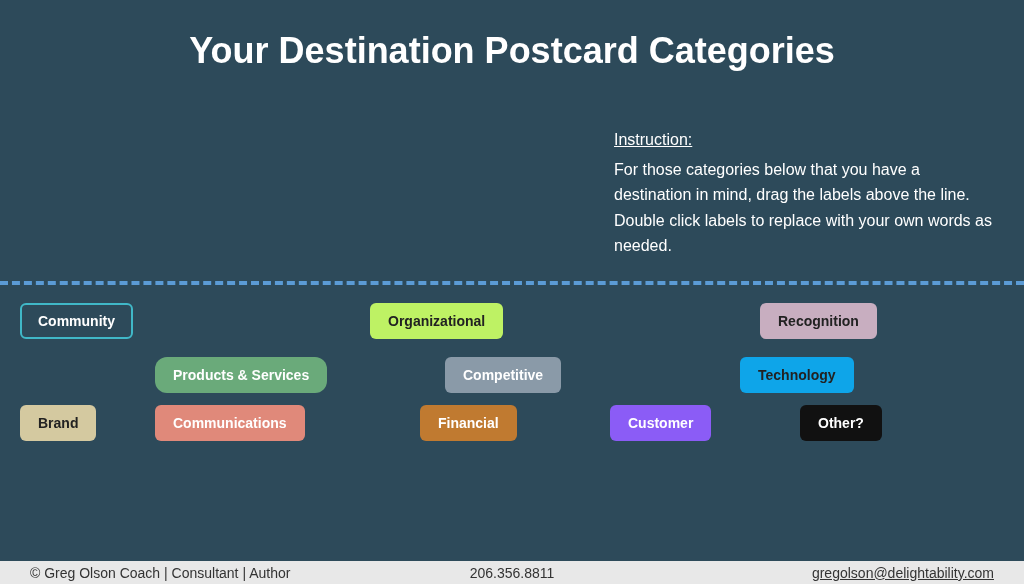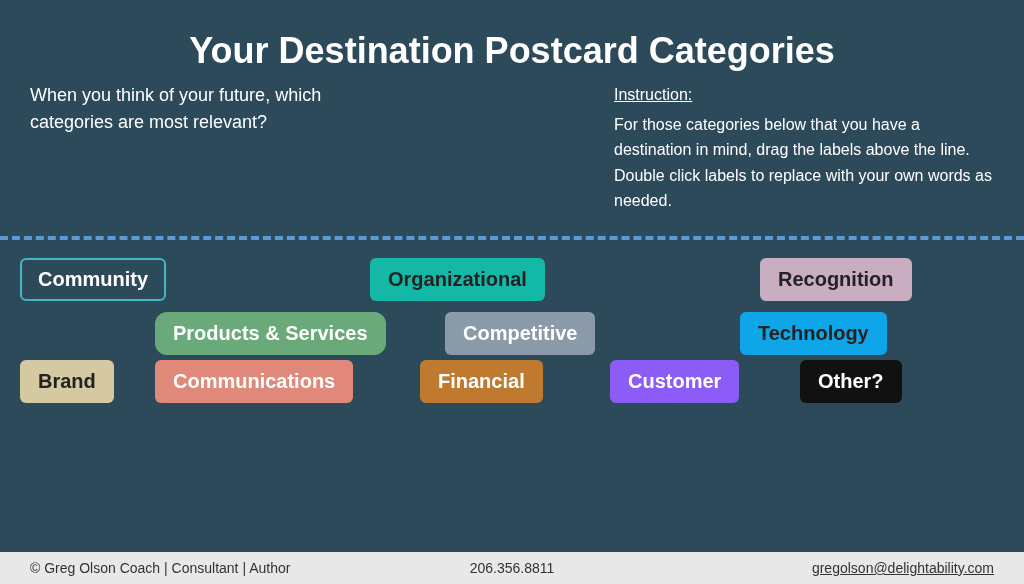--- a/index.html
+++ b/index.html
@@ -36,20 +36,21 @@
       max-width: 340px;
     }
 
     .right-instruction {
       flex: 1;
       font-size: 16px;
       line-height: 1.6;
       color: white;
       max-width: 380px;
       margin-left: auto;
+      margin-top: 45px;
     }
 
     .instruction-title {
       text-decoration: underline;
       font-weight: normal;
       margin-bottom: 4px;
     }
 
     .dashed-line {
       border: none;
@@ -61,40 +62,40 @@
     .categories-area {
       position: relative;
       height: 210px;
       width: 100%;
       padding: 0 20px;
     }
 
     .cat-label {
       position: absolute;
       font-weight: bold;
-      font-size: 20px;
+      font-size: 14px;
       padding: 8px 16px;
       border-radius: 6px;
       white-space: nowrap;
       cursor: pointer;
       border: 2px solid transparent;
     }
 
     
     .cat-community {
       background-color: #2d4a5a;
       border: 2px solid #40b8c8;
       color: white;
       left: 20px;
       top: 18px;
     }
 
     
     .cat-organizational {
-      background-color: #14b8a6;
+      background-color: #bef264;
       color: #222;
       left: 370px;
       top: 18px;
     }
 
     
     .cat-recognition {
       background-color: #c8aec0;
       color: #222;
       left: 760px;
@@ -164,21 +165,21 @@
       color: white;
       left: 800px;
       top: 120px;
     }
 
     .footer {
       position: absolute;
       bottom: 0;
       left: 0;
       right: 0;
-      height: 32px;
+      height: 23px;
       background-color: #e8e8e8;
       color: #333;
       display: flex;
       align-items: center;
       justify-content: space-between;
       padding: 0 30px;
       font-size: 14px;
     }
 
     .footer-left, .footer-center, .footer-right {
@@ -198,21 +199,20 @@
       color: #333;
       margin-left: 48px;
     }
   </style>
 </head>
 <body>
 
 <h1 class="main-title">Your Destination Postcard Categories</h1>
 
 <div class="top-section">
-  <div class="left-text">When you think of your future, which categories are most relevant?</div>
   <div class="right-instruction">
     <div class="instruction-title">Instruction:</div>
     <div>For those categories below that you have a destination in mind, drag the labels above the line.  Double click labels to replace  with your own words as needed.</div>
   </div>
 </div>
 
 <hr class="dashed-line">
 
 <div class="categories-area">
   <div class="cat-label cat-community">Community</div>

